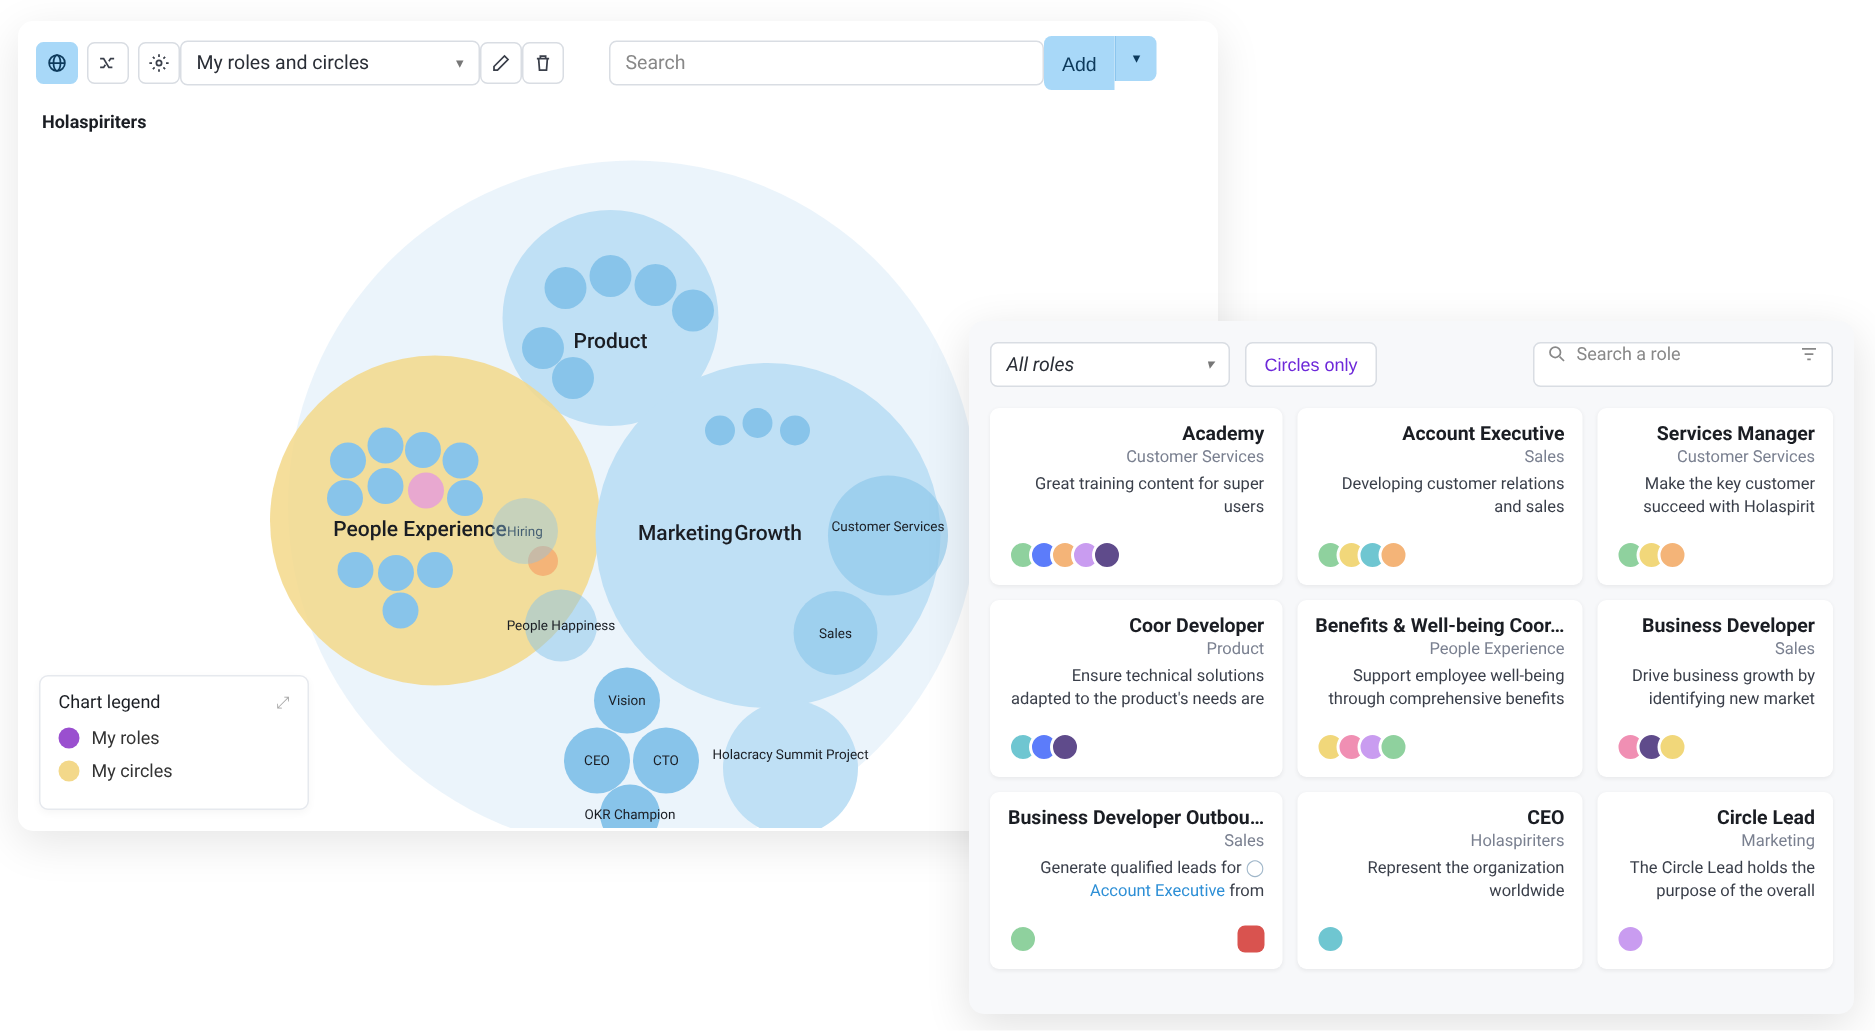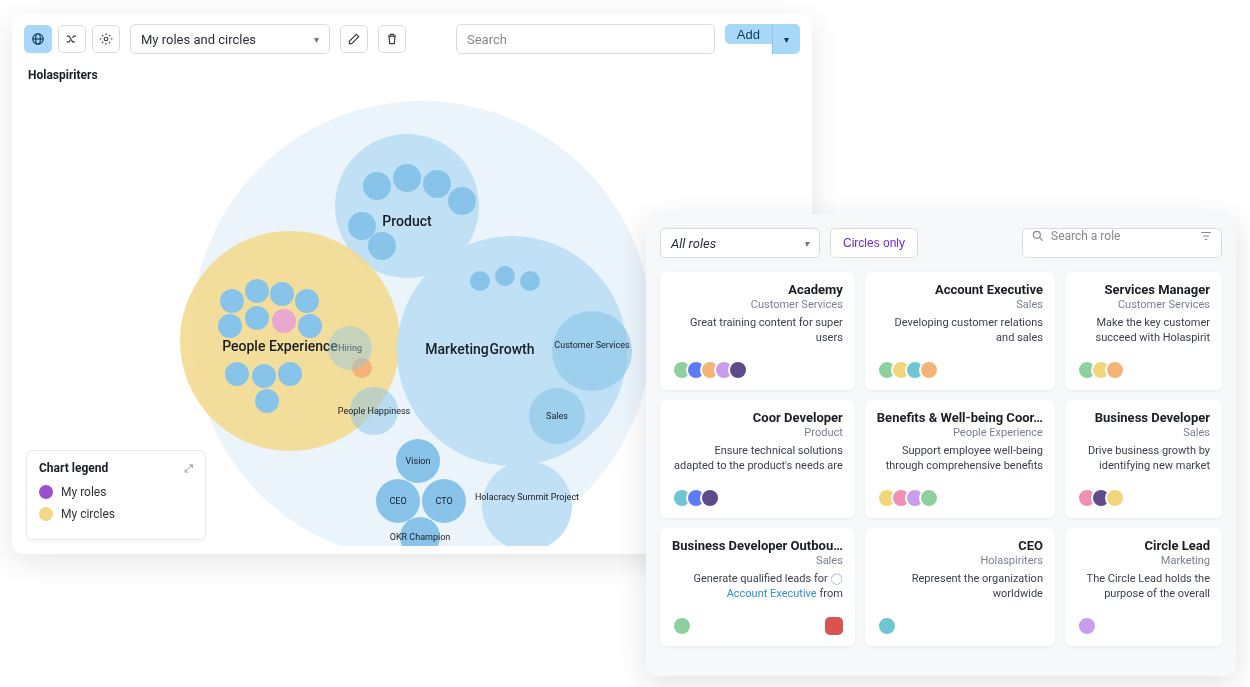--- a/index.html
+++ b/index.html
@@ -20,21 +20,20 @@
   width: 800px;
   height: 540px;
   background: #fff;
   border-radius: 10px;
   box-shadow: 0 8px 30px rgba(0,0,0,0.10);
 }
 
 .map-toolbar {
   display: flex;
   align-items: center;
-  gap: 10px;
   padding: 10px 12px;
 }
 .icon-btn-group { display: flex; gap: 6px; }
 .icon-btn {
   width: 28px; height: 28px;
   border: 1px solid #d9dde3;
   border-radius: 5px;
   background: #fff;
   display: flex; align-items: center; justify-content: center;
   color: #3a3f4a;
@@ -55,21 +54,21 @@
   flex: 1;
   height: 30px;
   border: 1px solid #d9dde3; border-radius: 5px;
   padding: 0 10px;
   display: flex; align-items: center;
   color:#888; font-size:13px;
   max-width: 290px;
 }
 .add-btn-group { display:flex; }
 .add-btn {
-  height: 20px; padding: 0 12px;
+  height: 36px; padding: 0 12px;
   background: #a8d8f8; border:none;
   border-radius: 5px 0 0 5px;
   font-size: 13px; color:#0d3a5c; font-weight:500;
 }
 .add-caret {
   height:30px; width:28px;
   background:#a8d8f8; border:none; border-left:1px solid #8cc6ee;
   border-radius: 0 5px 5px 0;
   color:#0d3a5c; font-size:10px;
 }
@@ -96,21 +95,21 @@
 
 .legend {
   position: absolute; left: 14px; bottom: 14px;
   width: 180px; background:#fff;
   border:1px solid #e6e9ee; border-radius:6px;
   padding: 10px 12px;
   box-shadow: 0 2px 6px rgba(0,0,0,0.04);
 }
 .legend-header {
   display:flex; justify-content:space-between; align-items:center;
-  font-size:12px; font-weight:700; color:#1a1d23; margin-bottom:10px;
+  font-size:12px; font-weight:400; color:#1a1d23; margin-bottom:10px;
 }
 .legend-row { display:flex; align-items:center; gap:8px; font-size:12px; color:#333; margin:8px 0;}
 .swatch { width:14px; height:14px; border-radius:50%; }
 .swatch.purple{ background:#9a4fcf;}
 .swatch.yellow{ background:#f3d88a;}
 
 
 .panel-roles {
   position: absolute;
   top: 214px; left: 646px;

